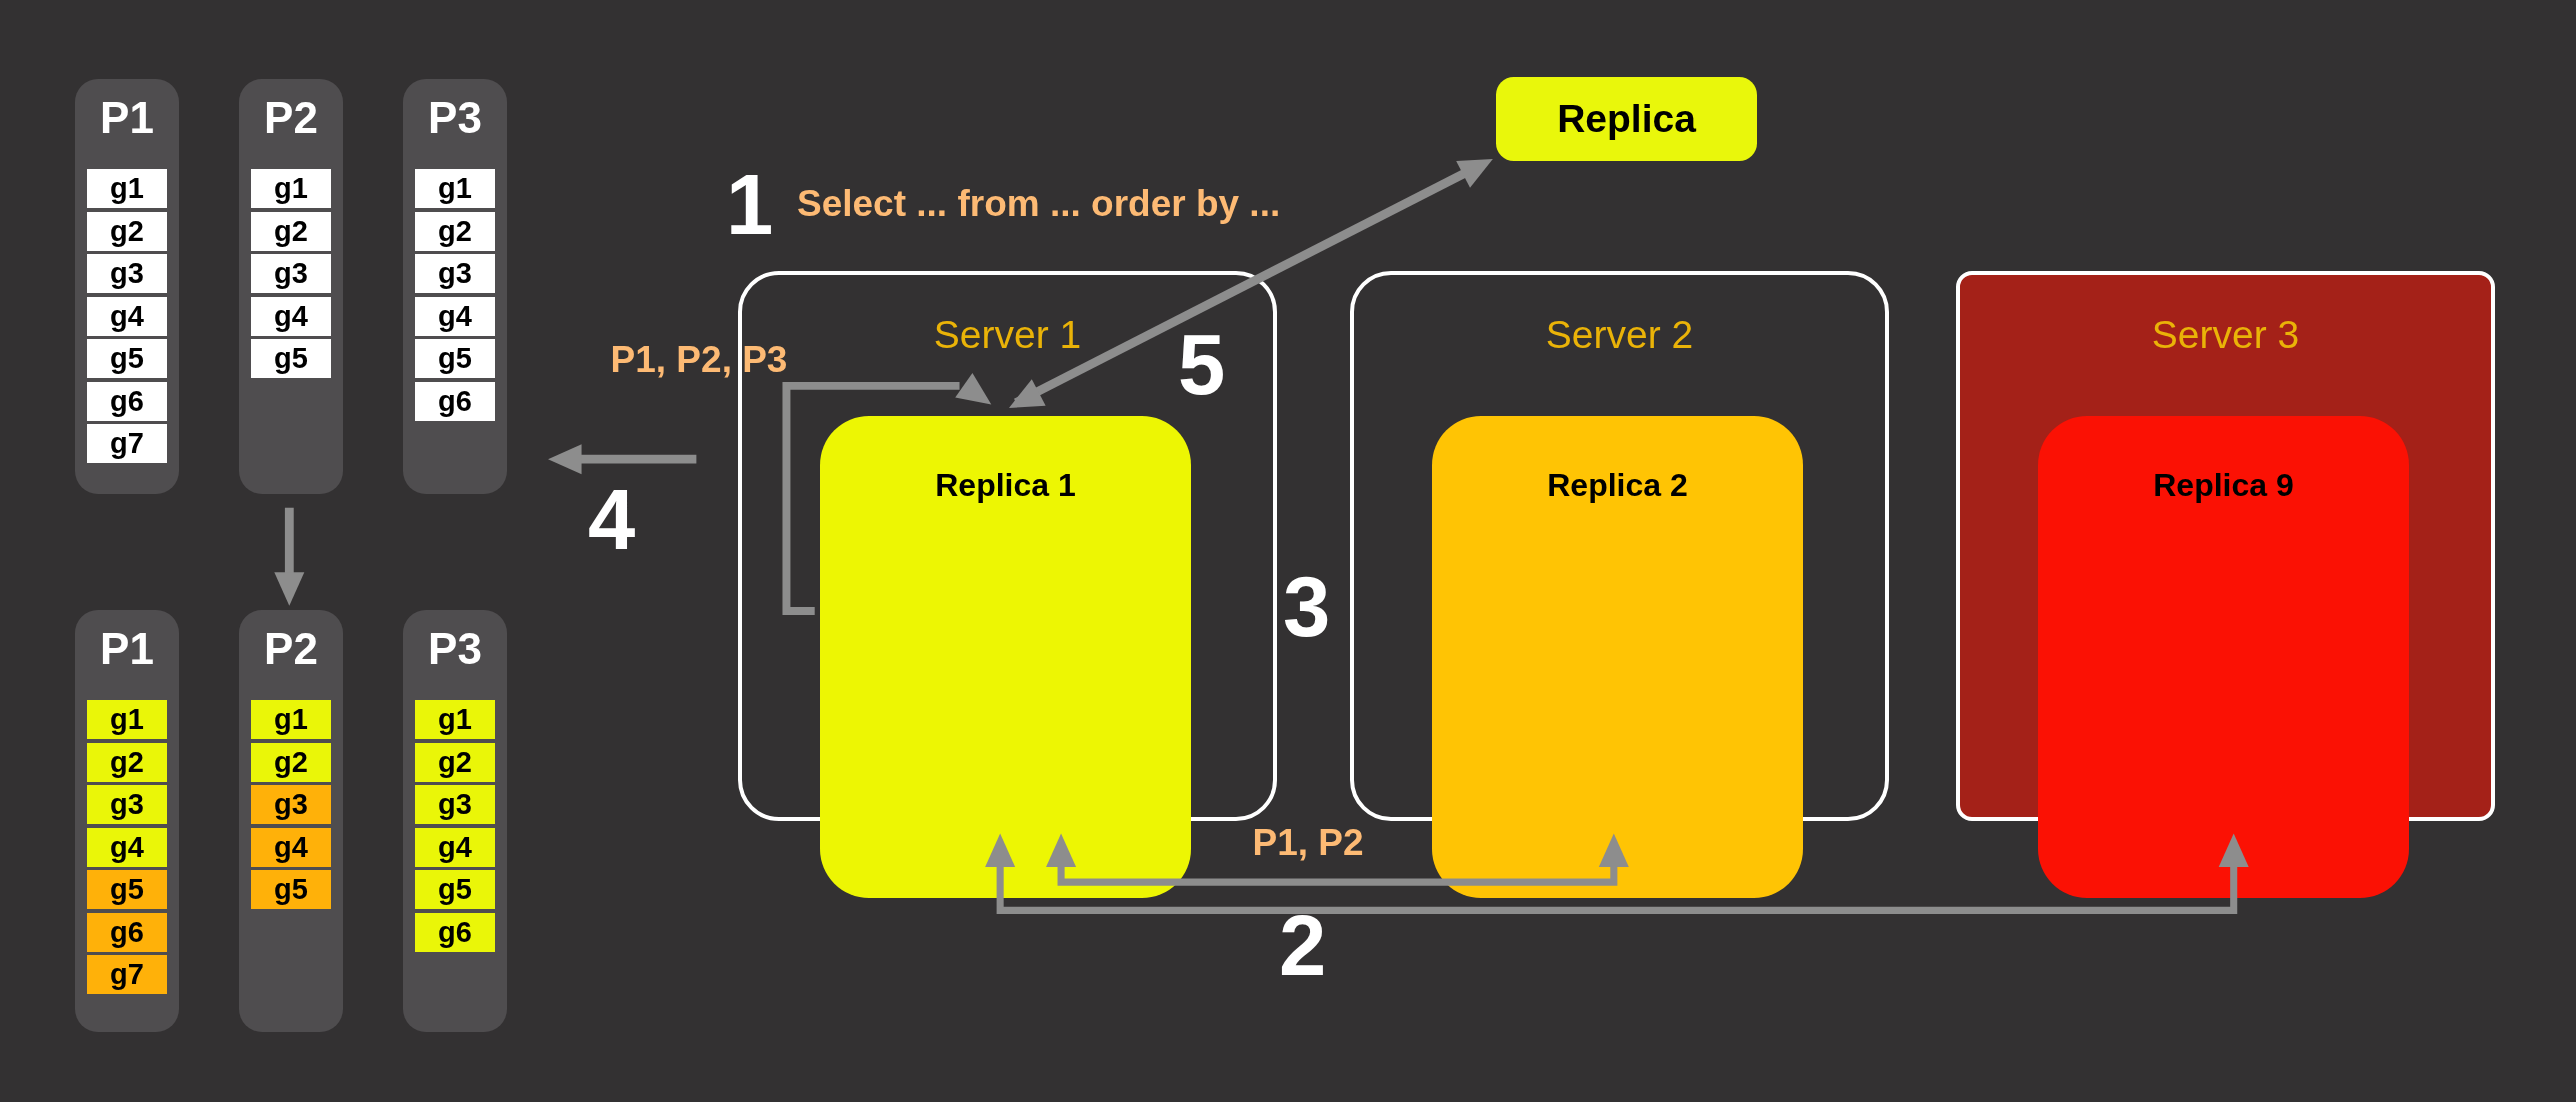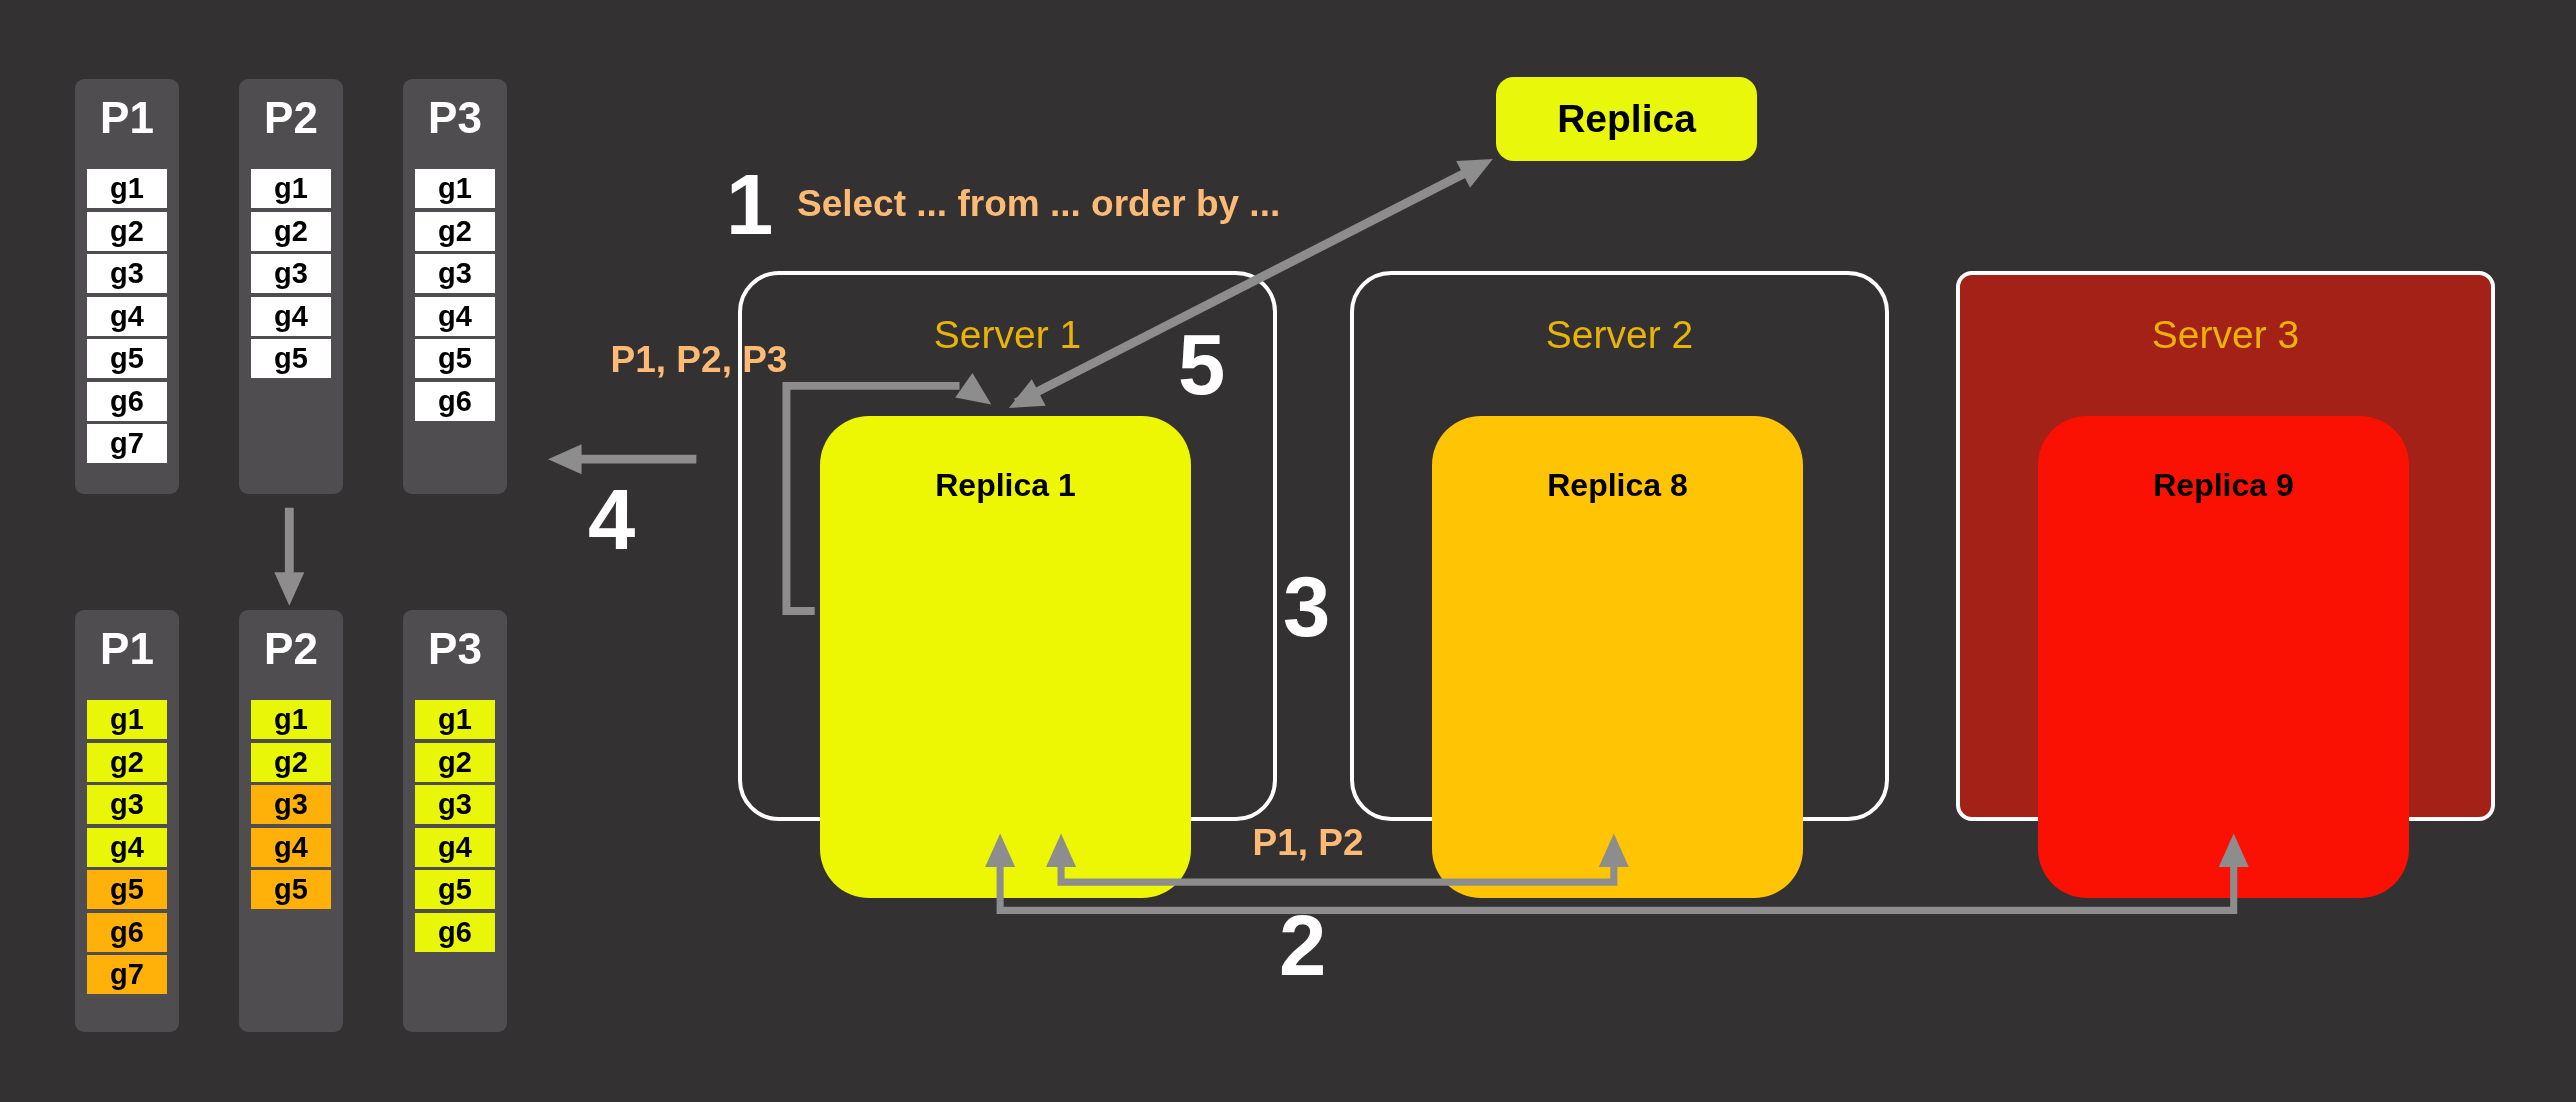--- a/index.html
+++ b/index.html
@@ -1,21 +1,21 @@
 <!DOCTYPE html>
 <html style="--c-bg: #333132; --c-pillar: #4f4d4f; --c-arrow: #8d8d8d;font-size:14px"><head>
 <meta charset="utf-8">
 <style>
   html,body{margin:0;padding:0;}
   body{font-family:"Liberation Sans",sans-serif;background:#333132;}
   #canvas{position:relative;width:2576px;height:1102px;overflow:hidden;background:var(--c-bg,#333132);}
   .pillar-group{position:absolute;left:75px;display:flex;gap:60px;}
   #pillars-top{top:79px;height:415px;}
   #pillars-bottom{top:610px;height:422px;}
-  .pillar{position:relative;width:104px;height:100%;background:var(--c-pillar,#4f4d4f);border-radius:9px;}
+  .pillar{position:relative;width:104px;height:100%;background:var(--c-pillar,#4f4d4f);border-radius:23px;}
   .pillar-label{position:absolute;top:14px;left:0;right:0;text-align:center;font-size:44px;font-weight:700;color:#fff;}
   .pillar-items{position:absolute;top:90px;left:12.4px;right:12.4px;display:flex;flex-direction:column;gap:3.5px;}
   .gbox{height:39px;display:flex;align-items:center;justify-content:center;font-size:29px;font-weight:700;color:#000;}
   #client{position:absolute;left:1496px;top:77px;width:261px;height:84px;border-radius:17.7px;display:flex;align-items:center;justify-content:center;font-size:39px;font-weight:700;color:#000;}
   .server{position:absolute;top:271px;width:539px;height:550px;border:4.4px solid #fff;border-radius:41px;box-sizing:border-box;}
   #server1{left:738px;} #server2{left:1350px;} #server3{left:1956px;}
   .server-name{position:absolute;top:38px;left:0;right:0;text-align:center;font-size:39px;font-weight:500;color:#eab308;}
   .replica{position:absolute;left:78px;top:141px;width:371px;height:482px;border-radius:49px;box-sizing:border-box;padding-top:51px;text-align:center;font-size:32px;font-weight:700;color:#000;}
   .stepnum{position:absolute;color:#fff;font-size:85px;font-weight:800;line-height:1;}
   #step-one{left:726px;top:162px;}
@@ -114,21 +114,21 @@
   <div class="server" id="server1" style="background: transparent;">
     <div class="server-name">Server 1</div>
     <div class="replica" style="background: rgb(237, 246, 3);">
       <span>Replica 1</span>
     </div>
   </div>
 
   <div class="server" id="server2" style="background: transparent;">
     <div class="server-name">Server 2</div>
     <div class="replica" style="background: rgb(255, 196, 4);">
-      <span>Replica 8</span>
+      <span>Replica 2</span>
     </div>
   </div>
 
   <div class="server" id="server3" style="background: rgb(164, 33, 24); border-radius: 16px;">
     <div class="server-name">Server 3</div>
     <div class="replica" style="background: rgb(251, 17, 4);">
       <span>Replica 9</span>
     </div>
   </div>
 

